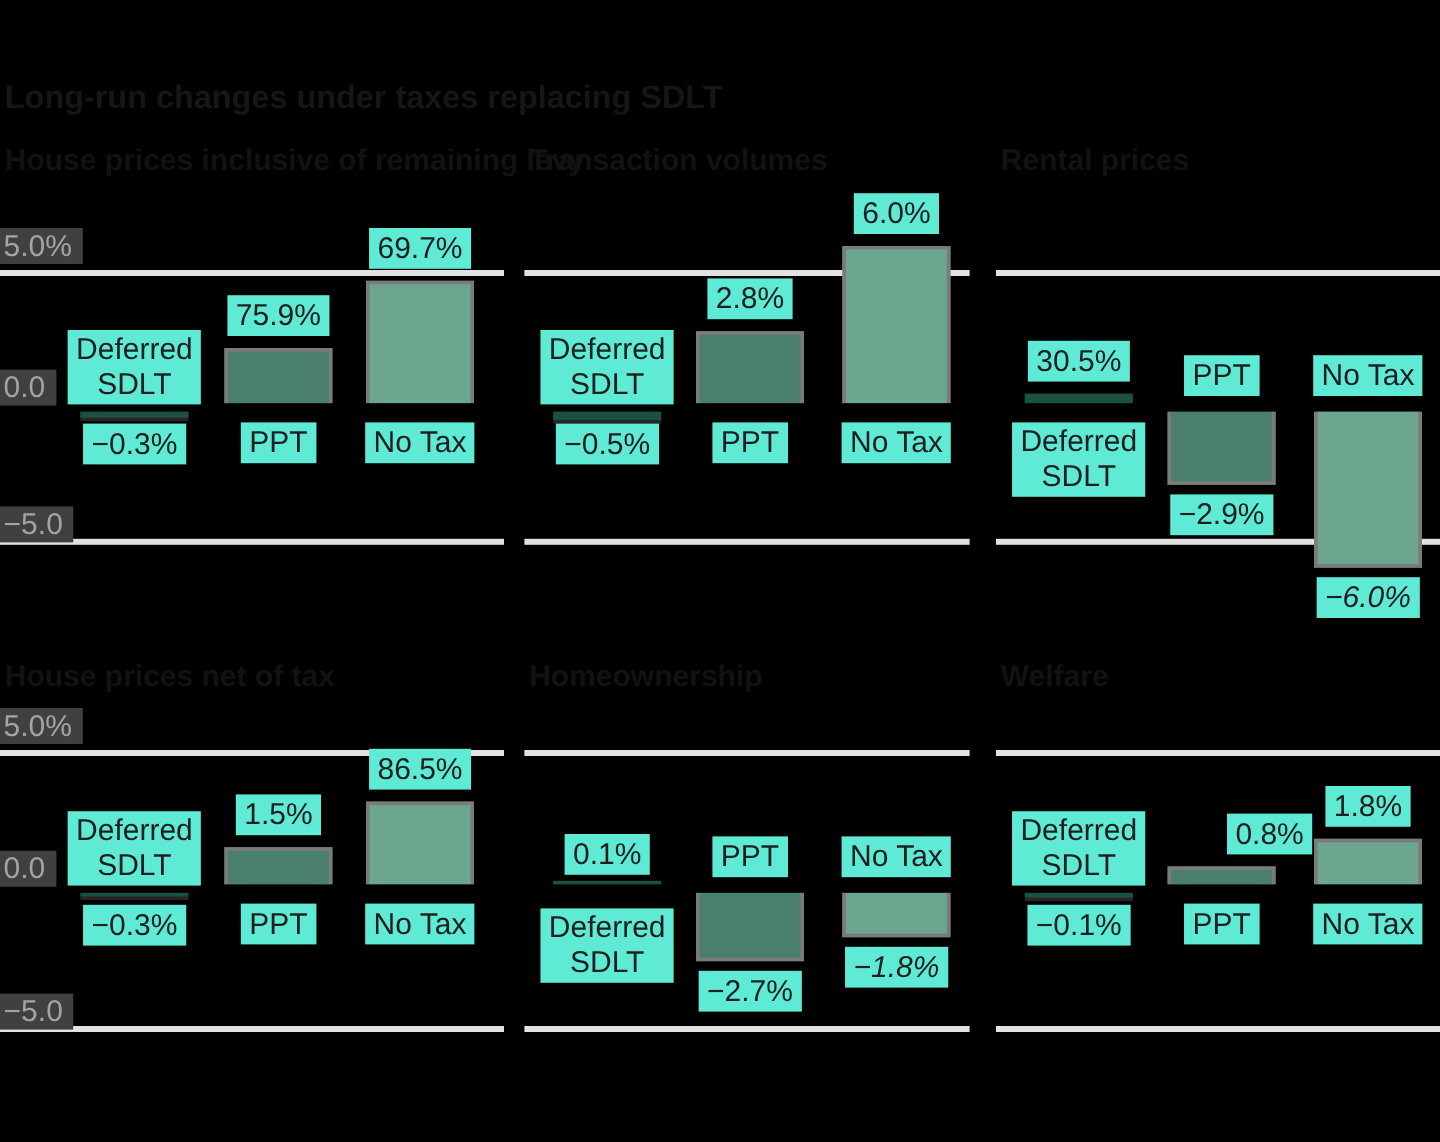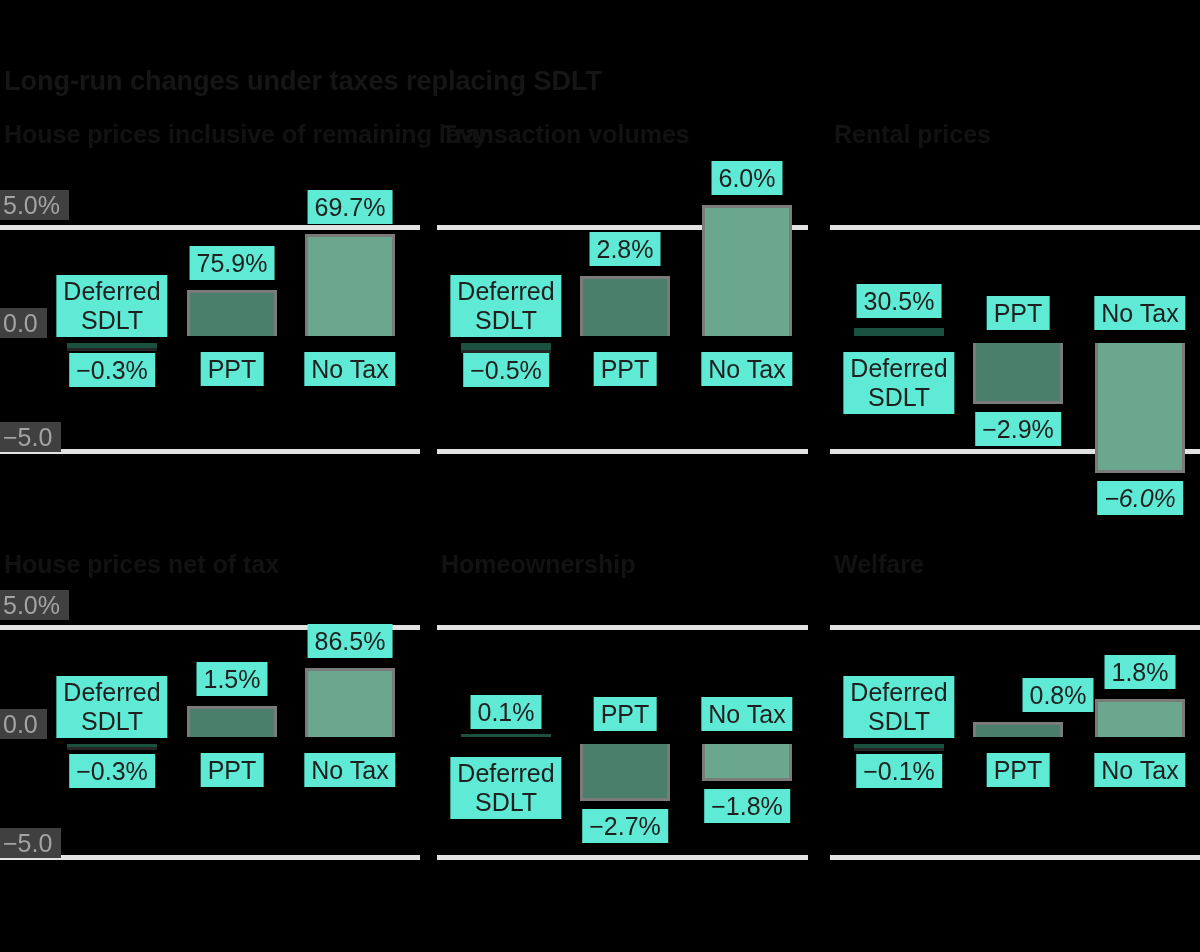--- a/index.html
+++ b/index.html
@@ -124,21 +124,21 @@
     <div class="bar notax" style="left:265px;top:145px;height:41px;"></div>
     <div class="zero" style="top:142px;"></div>
     <div class="chip" style="left:69px;top:100px;">0.1%</div>
     <div class="chip two" style="left:69px;top:162px;">
       <span>Deferred</span><br>
       <span>SDLT</span>
     </div>
     <div class="chip" style="left:188px;top:102px;">PPT</div>
     <div class="chip" style="left:188px;top:214px;">−2.7%</div>
     <div class="chip" style="left:310px;top:102px;">No Tax</div>
-    <div class="chip" style="left:310px;top:194px;">−1.8%</div>
+    <div class="chip" style="left:310px;top:194px;font-style:italic;">−1.8%</div>
   </div>
 
   <div class="plot" style="left:830px;top:595px;width:370px;height:285px;">
     <div class="grid" style="top:30px;"></div>
     <div class="grid" style="top:260px;"></div>
     <div class="bar deferred" style="left:24px;top:145px;height:8px;"></div>
     <div class="bar ppt" style="left:143px;top:127px;height:18px;"></div>
     <div class="bar notax" style="left:265px;top:104px;height:41px;"></div>
     <div class="zero" style="top:142px;"></div>
     <div class="chip two" style="left:69px;top:81px;">

